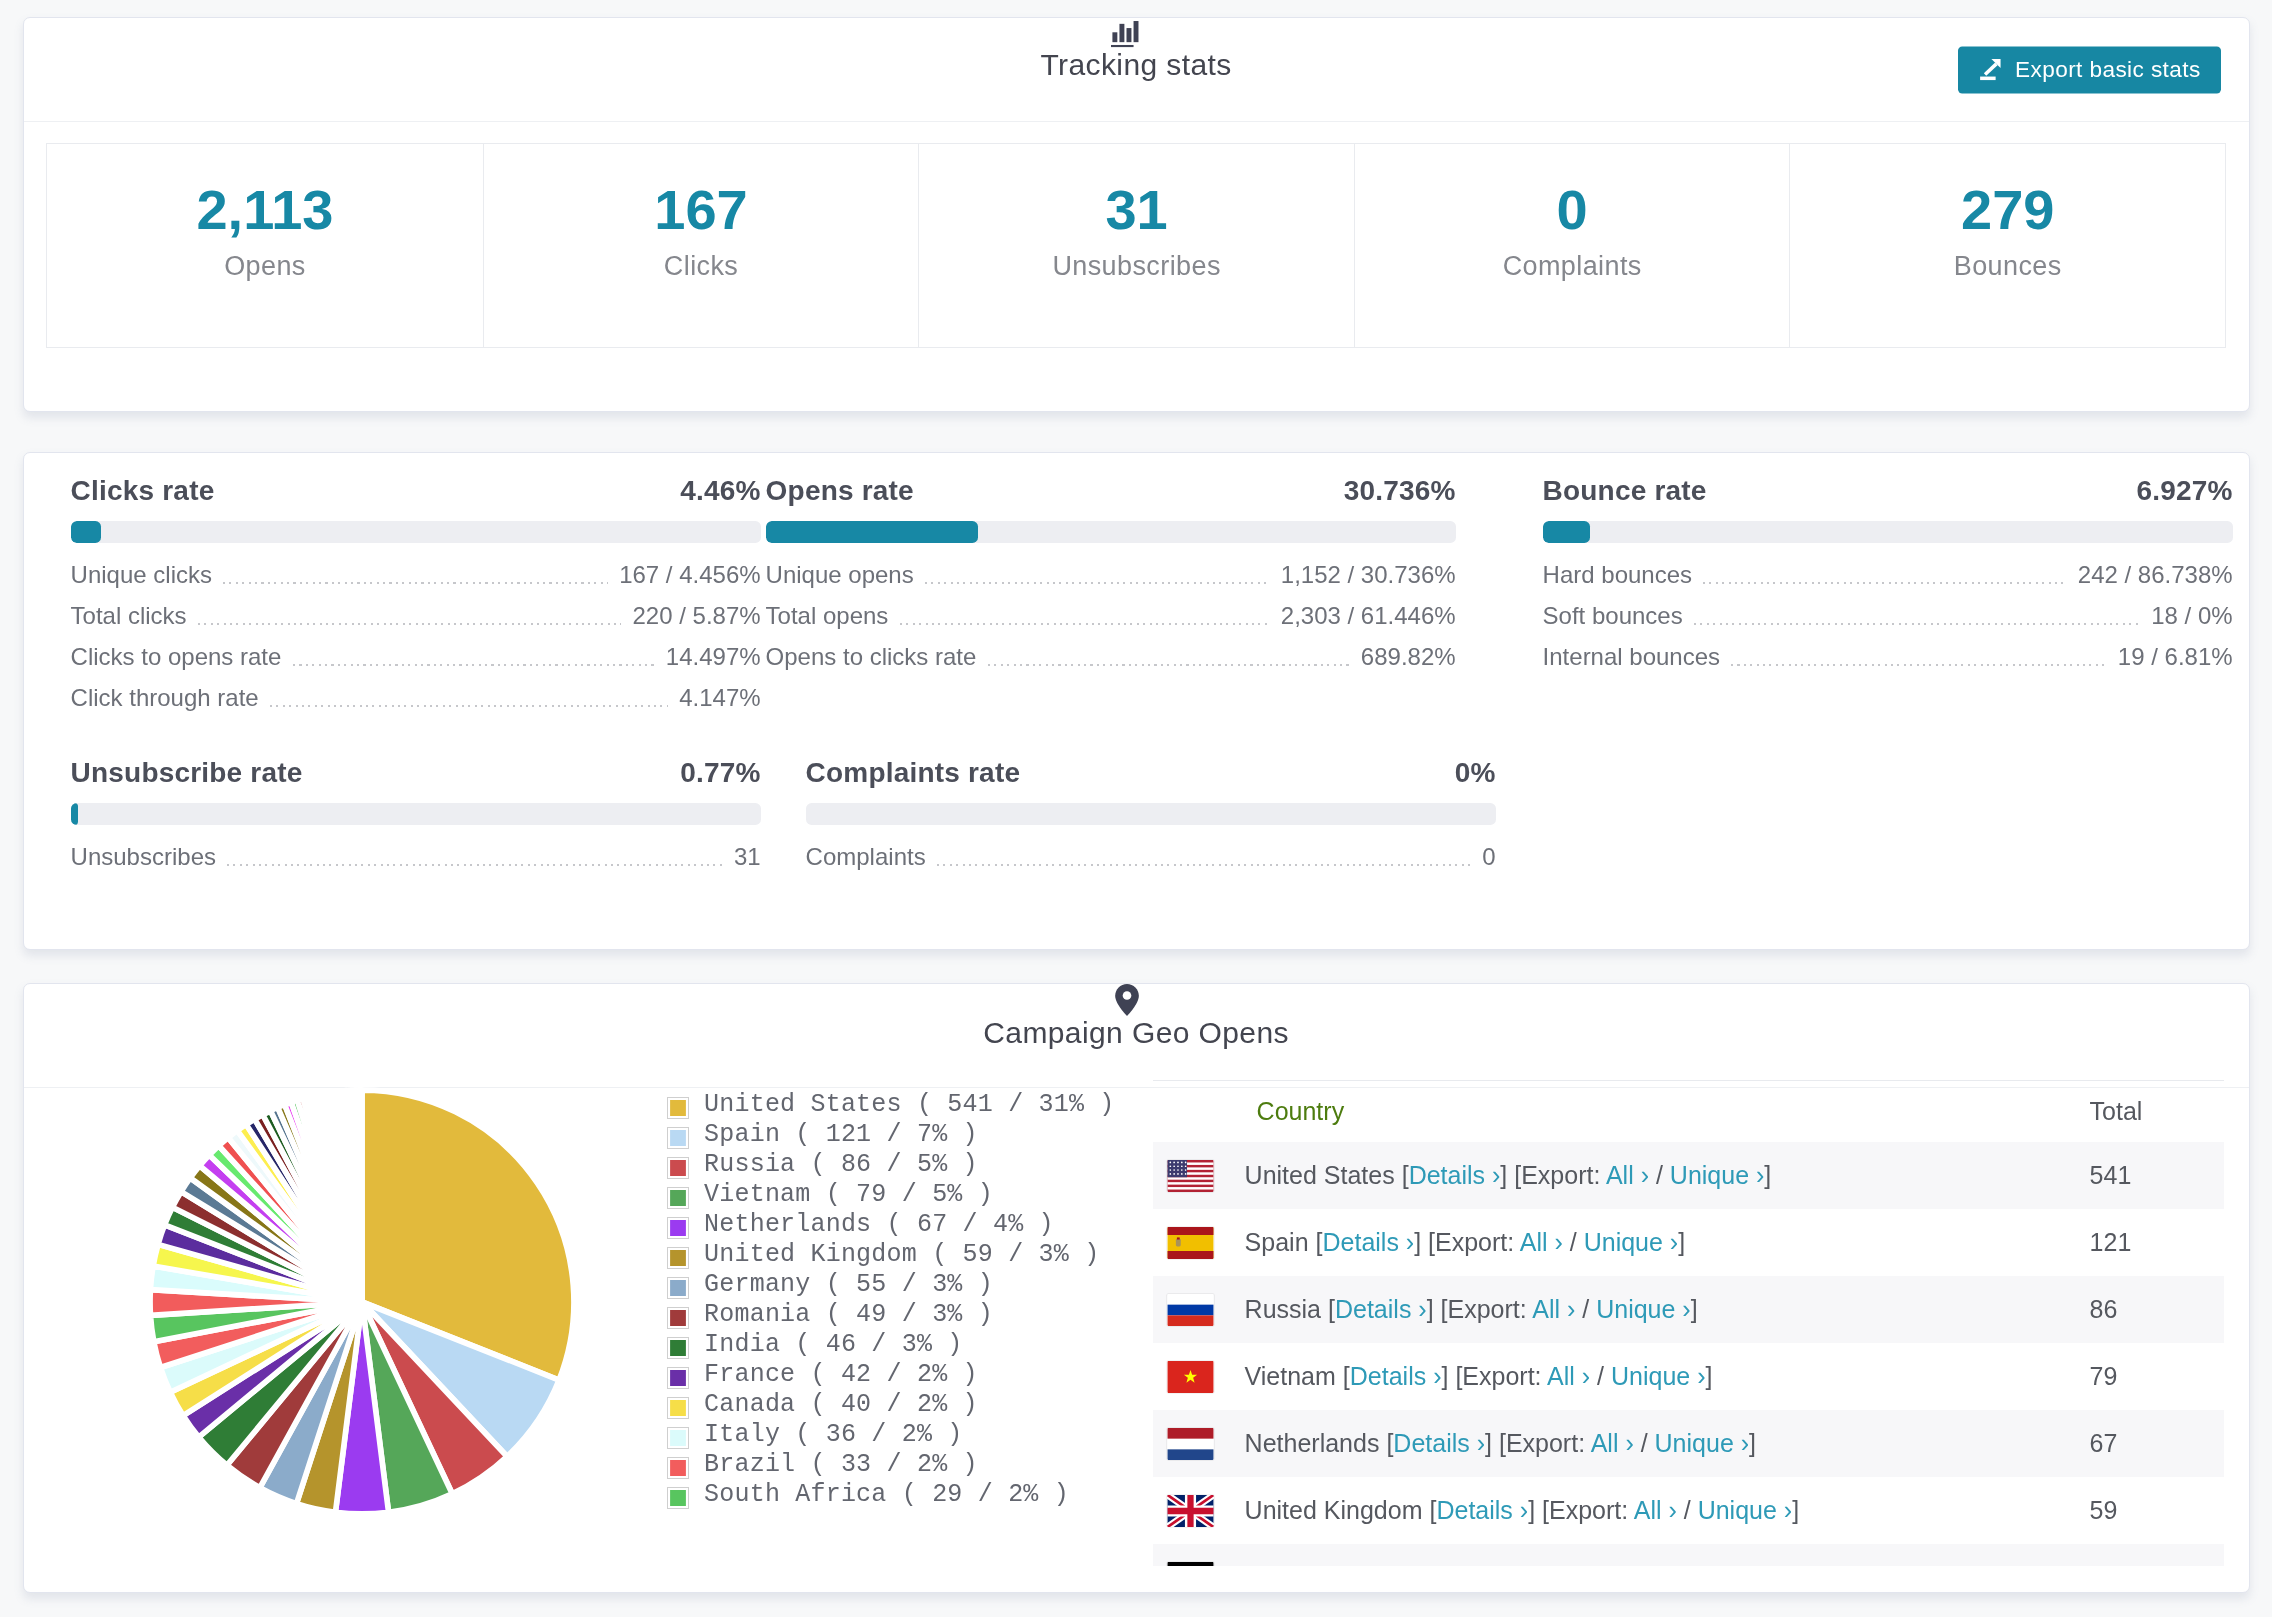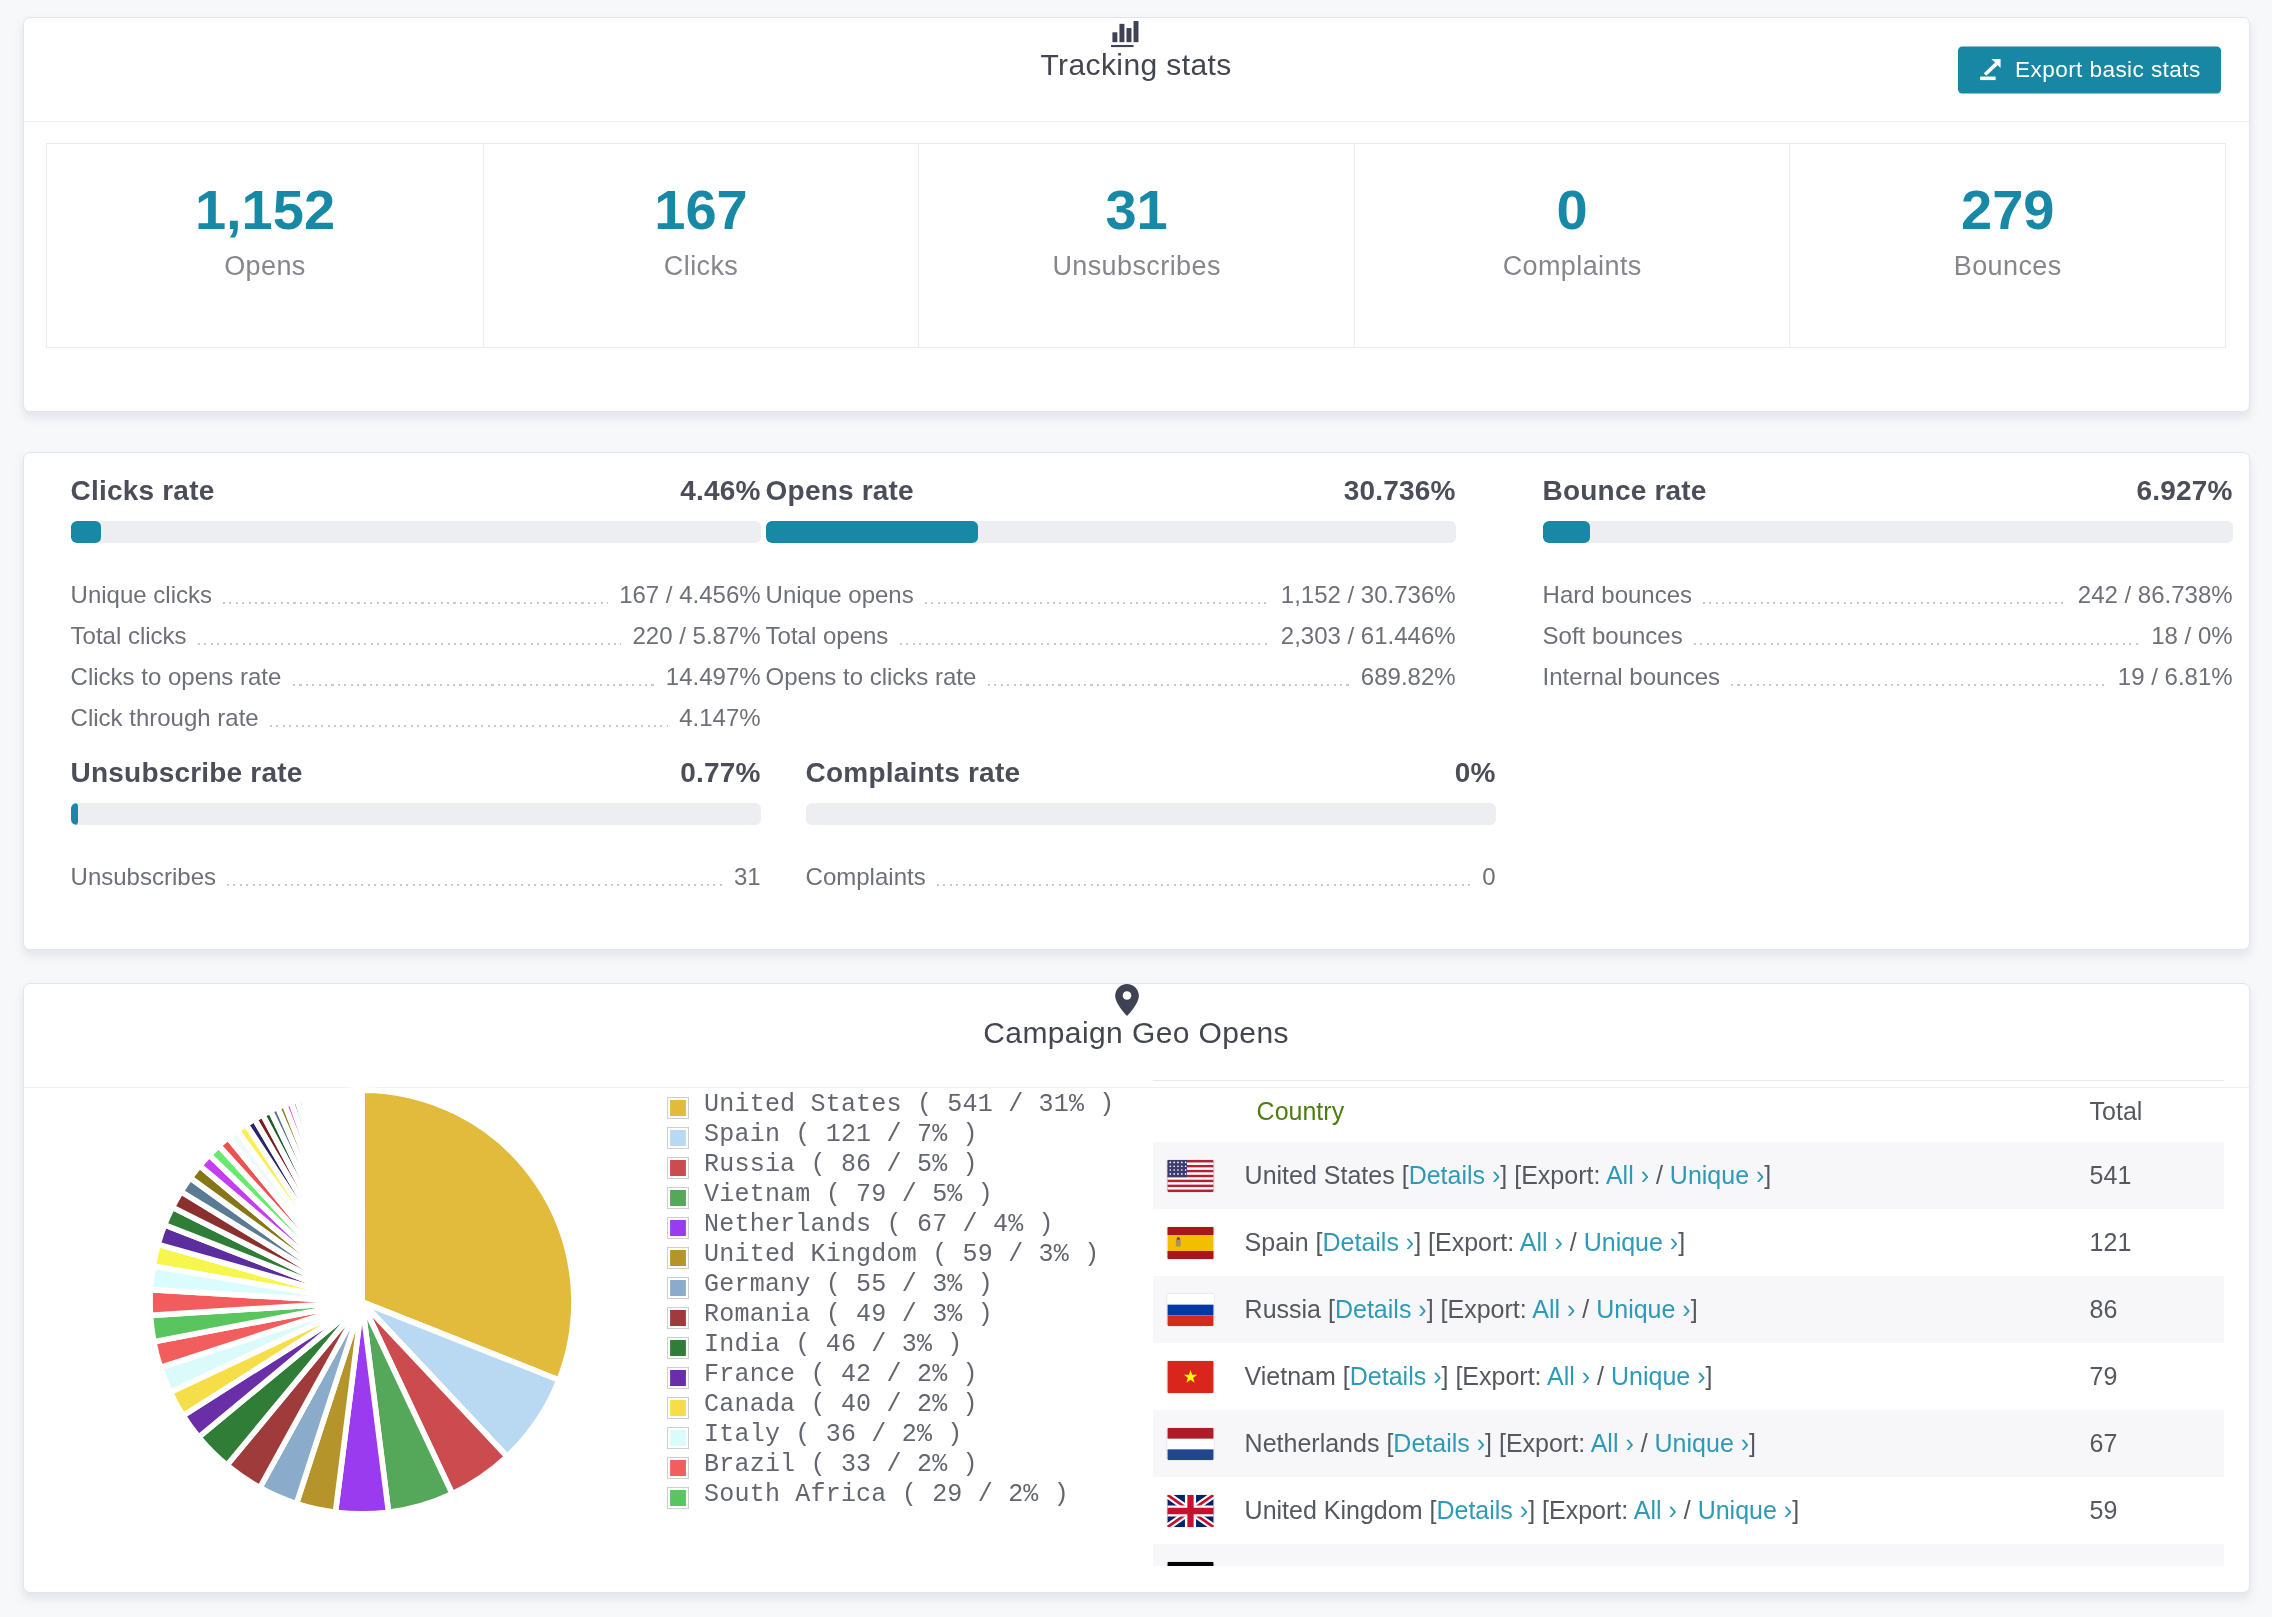--- a/index.html
+++ b/index.html
@@ -46,21 +46,21 @@
   .sec{position:absolute;width:690px;}
   #sec0{left:47px;top:21px;}
   #sec1{left:742px;top:21px;}
   #sec2{left:1519px;top:21px;}
   #sec3{left:47px;top:303px;}
   #sec4{left:782px;top:303px;}
   .sec-head{display:flex;justify-content:space-between;align-items:baseline;line-height:34px;}
   .sec-title,.sec-value{font-size:28px;font-weight:700;color:#4b4e59;letter-spacing:0.2px;}
   .bar{margin-top:12.7px;height:22.6px;background:#edeef2;border-radius:5.6px;position:relative;overflow:hidden;}
   .bar .fill{position:absolute;left:0;top:0;bottom:0;background:#1788a5;border-radius:5.6px;}
-  .rows{margin-top:31px;}
+  .rows{margin-top:11px;}
   .srow{display:flex;align-items:center;height:41px;font-size:24px;color:#6d7078;}
   .srow .lead{flex:1;height:2.1px;margin:17px 11.3px 0;
     background:repeating-linear-gradient(90deg,#c6c7cb 0 2.1px,transparent 2.1px 6.4px);}
   .srow-value{white-space:nowrap;}
 
   
   #pie-wrap{position:absolute;left:119px;top:99px;width:438px;height:438px;}
   #legend{position:absolute;left:643px;top:112px;}
   .lg-item{display:flex;align-items:flex-end;margin-bottom:7px;height:23px;font-family:Liberation Mono, monospace;}
   .lg-box{width:20px;height:20px;border:1.4px solid #cfcfcf;box-shadow:inset 0 0 0 2.1px #ffffff;margin-right:15.5px;flex:0 0 auto;}
@@ -103,21 +103,21 @@
           <polygon points="19,2 32,2 32,15" fill="#ffffff"></polygon>
           <rect x="3" y="27" width="22" height="5" fill="#ffffff"></rect>
         </svg>
       </span>
       <span>Export basic stats</span>
     </button>
   </div>
   <div class="stats-grid">
 
       <div class="stat-cell">
-        <div class="stat-value">1,152</div>
+        <div class="stat-value">2,113</div>
         <div class="stat-label">Opens</div>
       </div>
 
       <div class="stat-cell">
         <div class="stat-value">167</div>
         <div class="stat-label">Clicks</div>
       </div>
 
       <div class="stat-cell">
         <div class="stat-value">31</div>

